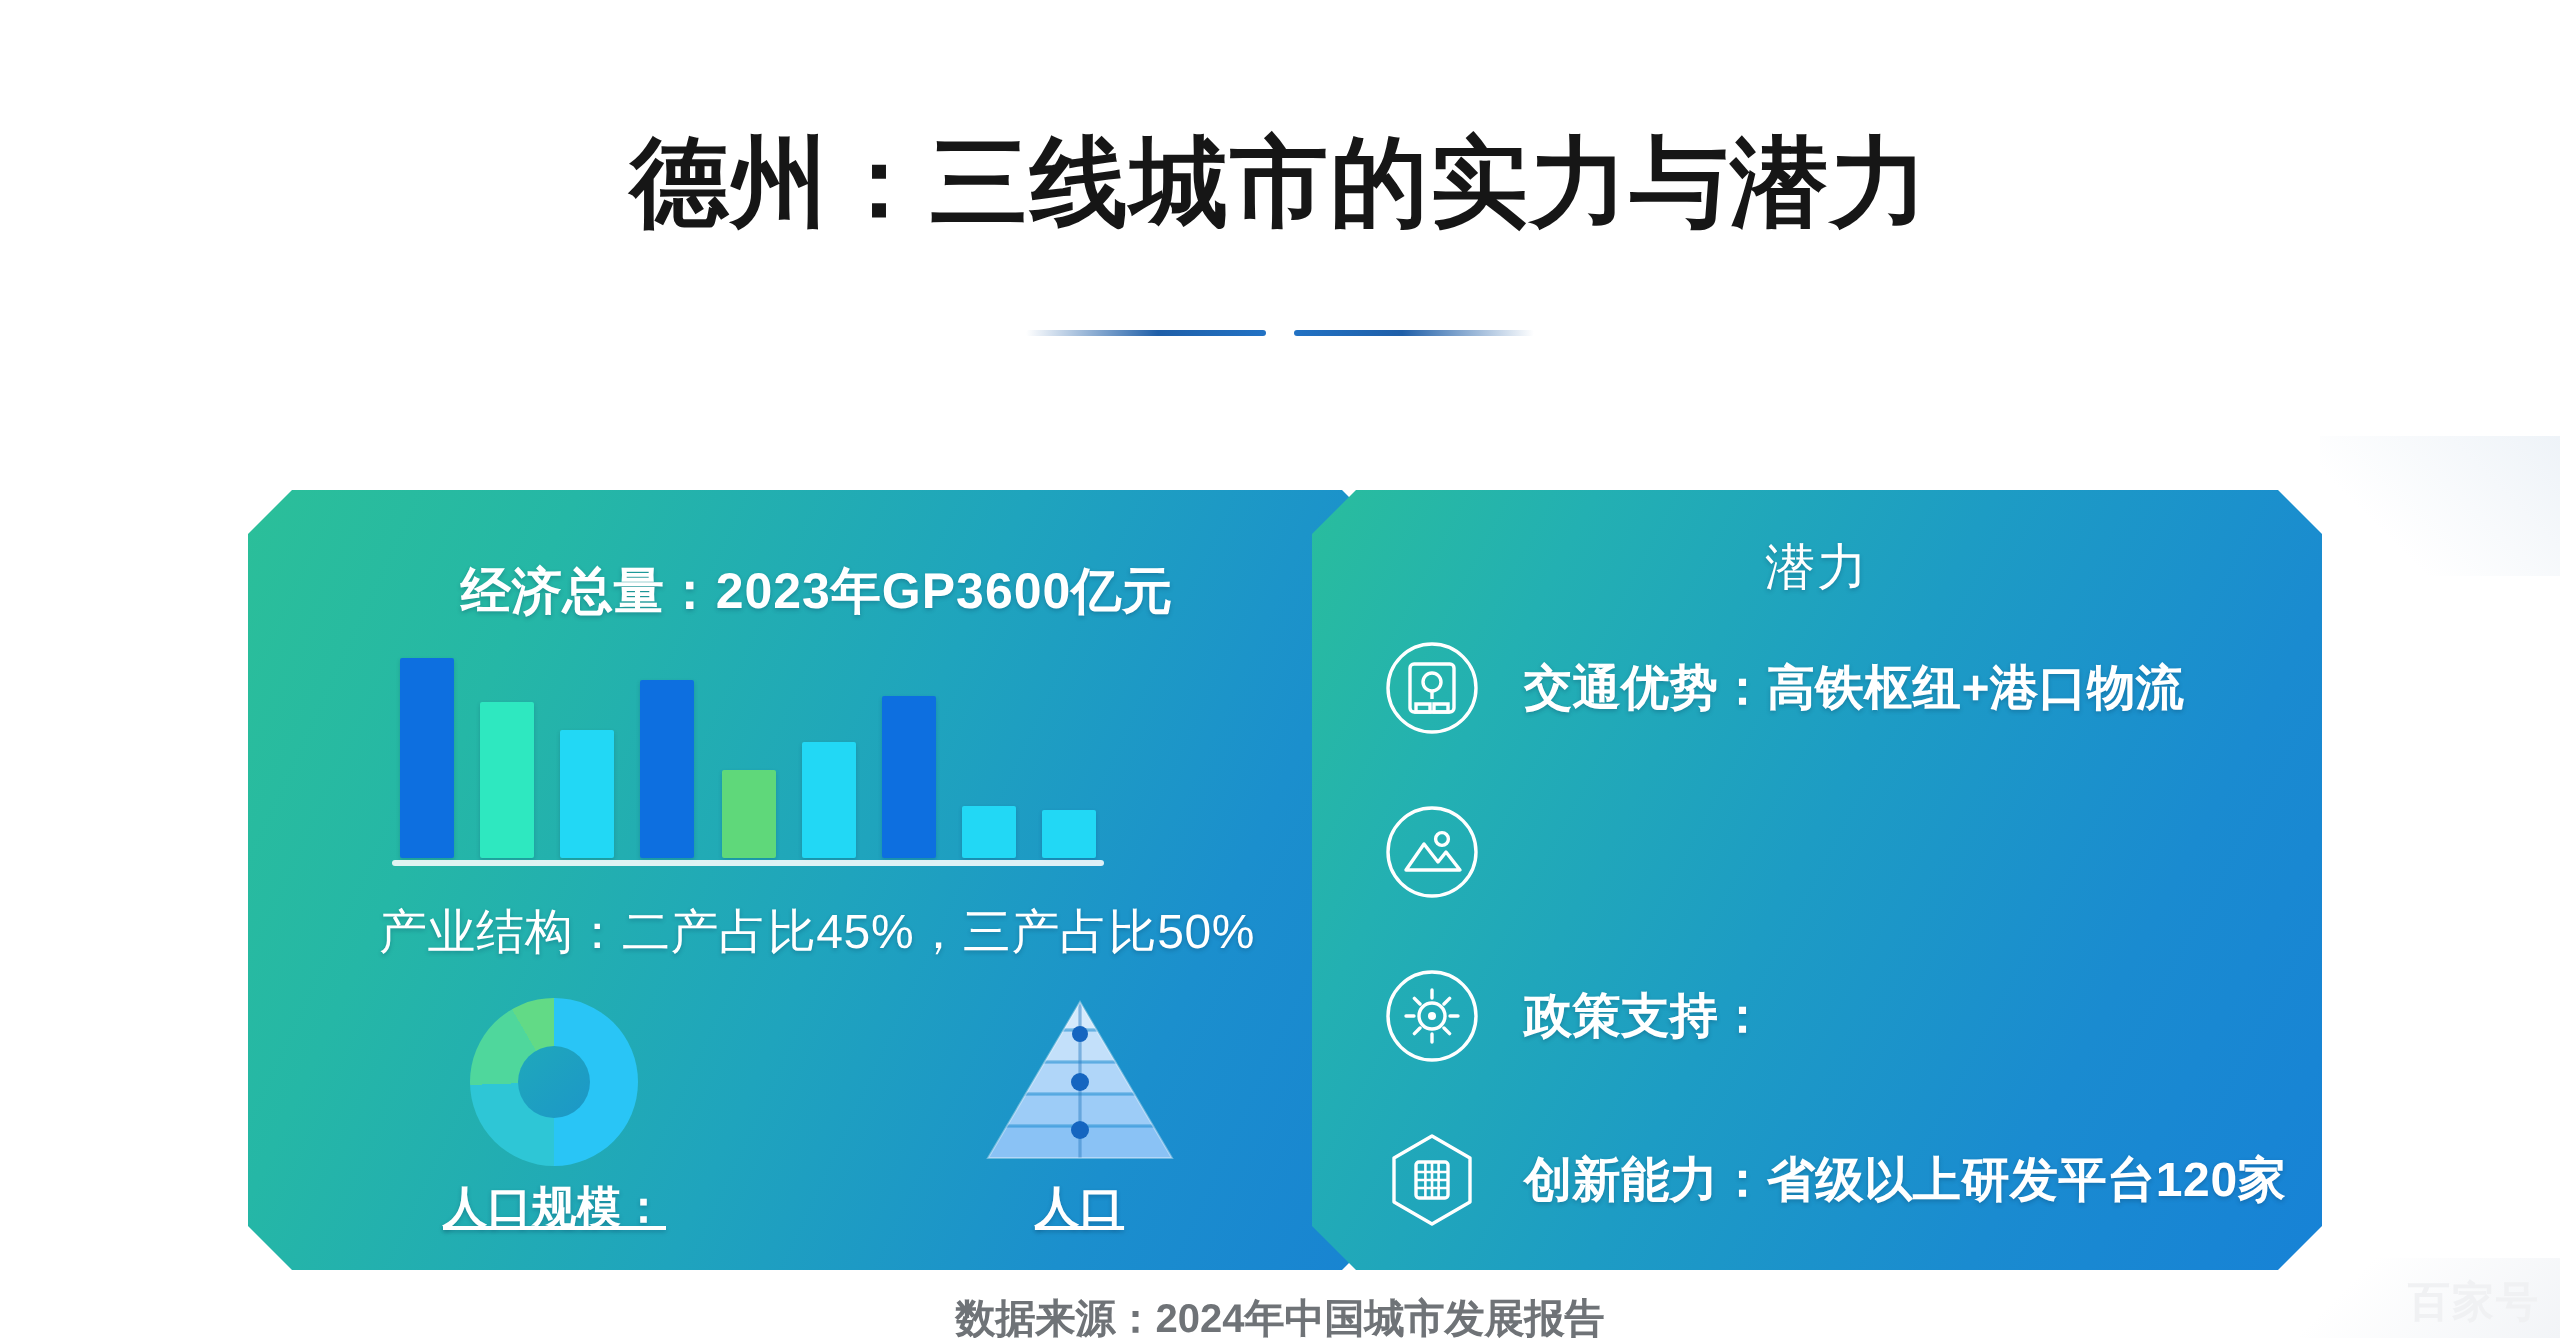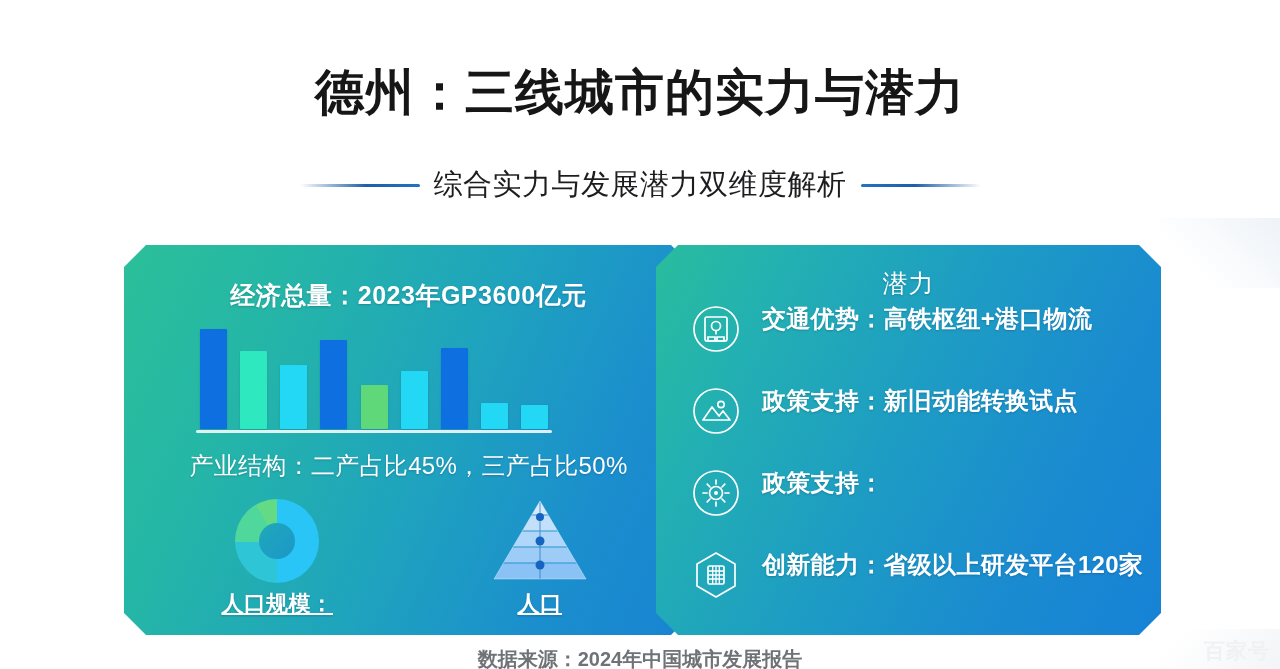--- a/index.html
+++ b/index.html
@@ -113,21 +113,21 @@
   .pyramid{position:relative;width:100px;height:84px;}
   .pyramid svg{display:block;}
 
   
   .r-head{
     position:absolute;left:0;right:0;top:22px;text-align:center;
     font-size:25px;font-weight:normal;letter-spacing:1px;
     text-shadow:0 1px 2px rgba(0,40,70,.25);
   }
   .r-list{position:absolute;left:34px;right:20px;top:58px;}
-  .r-item{display:flex;height:82px;gap:20px;}
+  .r-item{display:flex;align-items:center;height:82px;gap:20px;}
   .r-ico{flex:0 0 auto;width:52px;height:52px;display:flex;align-items:center;justify-content:center;}
   .r-ico svg{display:block;}
   .r-text{
     font-size:24px;font-weight:bold;letter-spacing:.3px;
     text-shadow:0 1px 2px rgba(0,40,70,.25);white-space:nowrap;
   }
 
   
   .footer{
     position:absolute;left:0;right:0;bottom:-4px;text-align:center;
@@ -138,21 +138,20 @@
 <body>
 
 <div class="stage">
 
   <div class="corner-tr"></div>
   <div class="corner-br"></div>
 
   <div class="title">德州：三线城市的实力与潜力</div>
   <div class="sub-row">
     <span class="rule left"></span>
-    <span class="subtitle">综合实力与发展潜力双维度解析</span>
     <span class="rule right"></span>
   </div>
 
   <div class="card card-left">
     <div class="l-head">经济总量：2023年GP3600亿元</div>
 
     <div class="barchart" id="barchart">
         <div class="bar" style="height: 100%; background: rgb(13, 111, 224);"></div>
         <div class="bar" style="height: 78%; background: rgb(46, 232, 192);"></div>
         <div class="bar" style="height: 64%; background: rgb(34, 216, 245);"></div>
@@ -229,21 +228,20 @@
       </div>
 
       <div class="r-item">
         <span class="r-ico">
           <svg width="52" height="52" viewBox="0 0 52 52" fill="none" stroke="#ffffff" stroke-width="1.7">
             <circle cx="26" cy="26" r="22"></circle>
             <path d="M13 35 L22 22 L29 31 L33 26 L40 35 Z" stroke-linejoin="round"></path>
             <circle cx="31" cy="19.5" r="3.2"></circle>
           </svg>
         </span>
-        <span class="r-text">政策支持：新旧动能转换试点</span>
       </div>
 
       <div class="r-item">
         <span class="r-ico">
           <svg width="52" height="52" viewBox="0 0 52 52" fill="none" stroke="#ffffff" stroke-width="1.7">
             <circle cx="26" cy="26" r="22"></circle>
             <circle cx="26" cy="26" r="6.5"></circle>
             <circle cx="26" cy="26" r="2" fill="#ffffff" stroke="none"></circle>
             <path d="M26 13 v4 M26 35 v4 M13 26 h4 M35 26 h4
                      M17.2 17.2 l2.8 2.8 M32 32 l2.8 2.8

